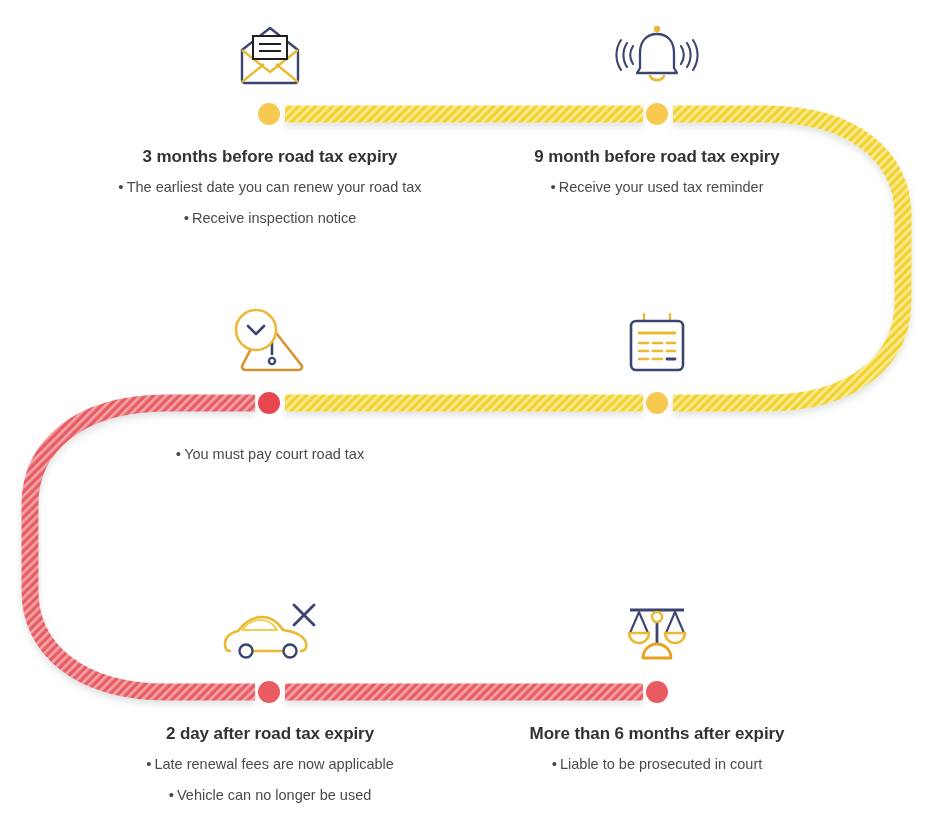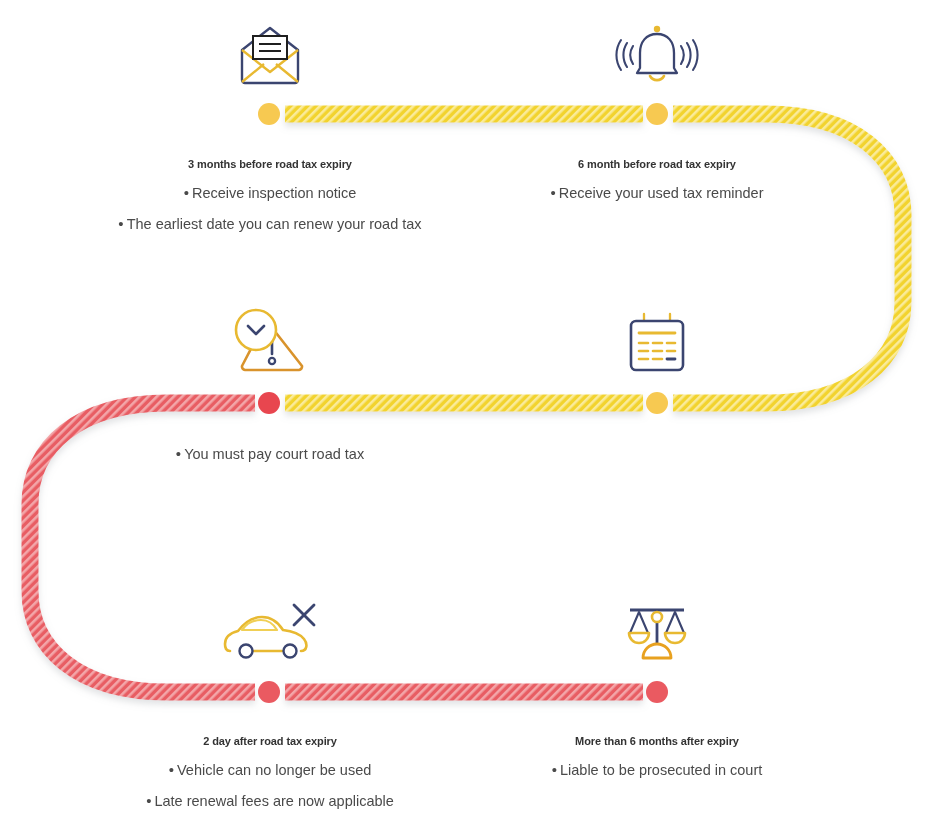--- a/index.html
+++ b/index.html
@@ -33,26 +33,26 @@
     text-align: center;
   }
   .node-icon {
     height: 86px;
     display: flex;
     align-items: flex-end;
     justify-content: center;
     margin: 0 auto;
   }
   .node-heading {
-    font-size: 11px;
+    font-size: 17px;
     font-weight: bold;
     color: #333333;
     letter-spacing: -0.1px;
     line-height: 1.25;
-    margin: 12px;
+    margin: 0;
   }
   .node-bullets {
     list-style: none;
     margin: 0;
     padding: 0;
   }
   .node-bullets li {
     font-size: 14.5px;
     color: #4a4a4a;
     line-height: 1.37;
@@ -220,46 +220,46 @@
         <path d="M5 32 A10 10 0 0 0 25 32 Z" fill="#ffffff" stroke="#e8b931" stroke-width="2.6" stroke-linejoin="round"></path>
         <path d="M41 32 A10 10 0 0 0 61 32 Z" fill="#ffffff" stroke="#e8b931" stroke-width="2.6" stroke-linejoin="round"></path>
         <path d="M19 57 A14 14 0 0 1 47 57 Z" fill="#ffffff" stroke="#e8a11f" stroke-width="2.8" stroke-linejoin="round"></path>
       </svg>
     </div>
   </div>
 
   <div class="node" id="text-3months">
     <div class="node-heading">3 months before road tax expiry</div>
     <ul class="node-bullets">
+      <li><span class="blt">•</span><span>The earliest date you can renew your road tax</span></li>
       <li><span class="blt">•</span><span>Receive inspection notice</span></li>
-      <li><span class="blt">•</span><span>The earliest date you can renew your road tax</span></li>
     </ul>
   </div>
 
   <div class="node" id="text-1month">
-    <div class="node-heading">6 month before road tax expiry</div>
+    <div class="node-heading">9 month before road tax expiry</div>
     <ul class="node-bullets">
       <li><span class="blt">•</span><span>Receive your used tax reminder</span></li>
     </ul>
   </div>
 
   <div class="node" id="text-expiry">
     <ul class="node-bullets">
       <li><span class="blt">•</span><span>You must pay court road tax</span></li>
     </ul>
   </div>
 
   <div class="node" id="text-before">
   </div>
 
   <div class="node" id="text-1day">
     <div class="node-heading">2 day after road tax expiry</div>
     <ul class="node-bullets">
+      <li><span class="blt">•</span><span>Late renewal fees are now applicable</span></li>
       <li><span class="blt">•</span><span>Vehicle can no longer be used</span></li>
-      <li><span class="blt">•</span><span>Late renewal fees are now applicable</span></li>
     </ul>
   </div>
 
   <div class="node" id="text-6months">
     <div class="node-heading">More than 6 months after expiry</div>
     <ul class="node-bullets">
       <li><span class="blt">•</span><span>Liable to be prosecuted in court</span></li>
     </ul>
   </div>
 

